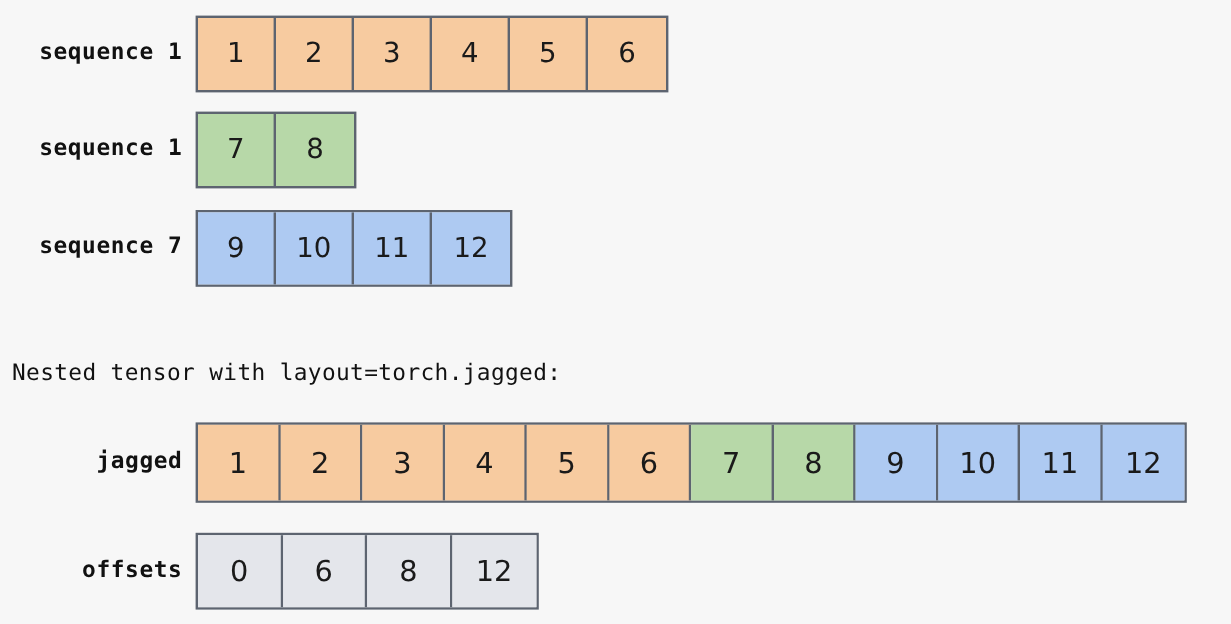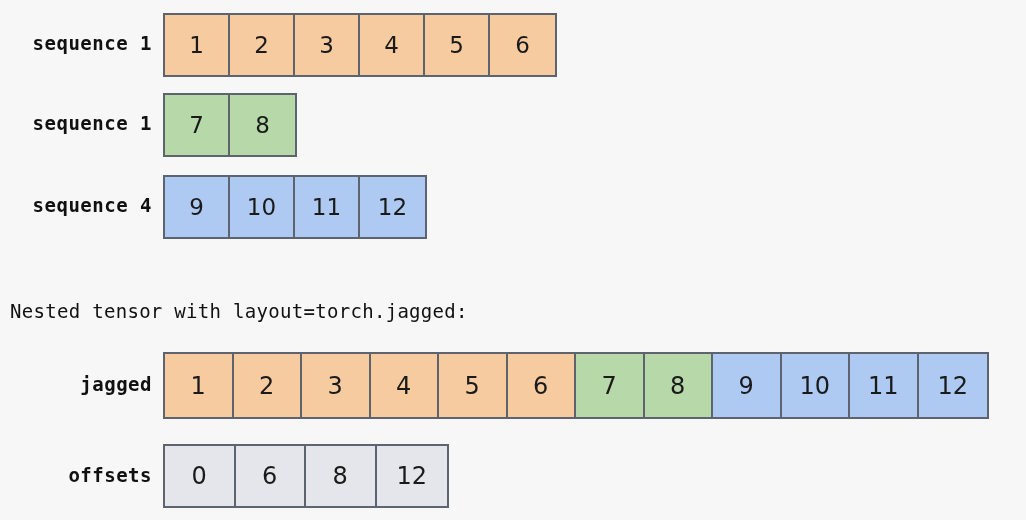--- a/index.html
+++ b/index.html
@@ -105,21 +105,21 @@
       <div class="cell c-orange">5</div>
       <div class="cell c-orange">6</div>
     </div>
 
   <div class="row-label" id="seq2-label">sequence 1</div>
   <div class="strip" id="seq2-strip">
       <div class="cell c-green">7</div>
       <div class="cell c-green">8</div>
     </div>
 
-  <div class="row-label" id="seq3-label">sequence 4</div>
+  <div class="row-label" id="seq3-label">sequence 7</div>
   <div class="strip" id="seq3-strip">
       <div class="cell c-blue">9</div>
       <div class="cell c-blue">10</div>
       <div class="cell c-blue">11</div>
       <div class="cell c-blue">12</div>
     </div>
 
   <div class="section-title">Nested tensor with layout=torch.jagged:</div>
 
   <div class="row-label" id="values-label">jagged</div>

